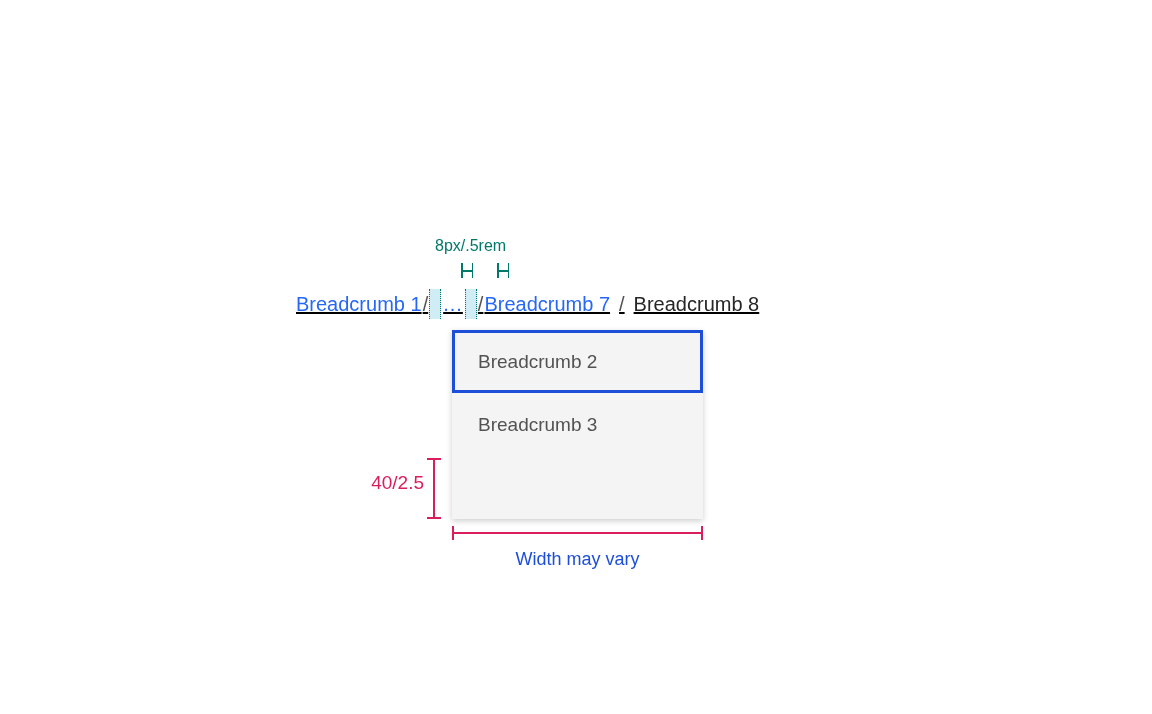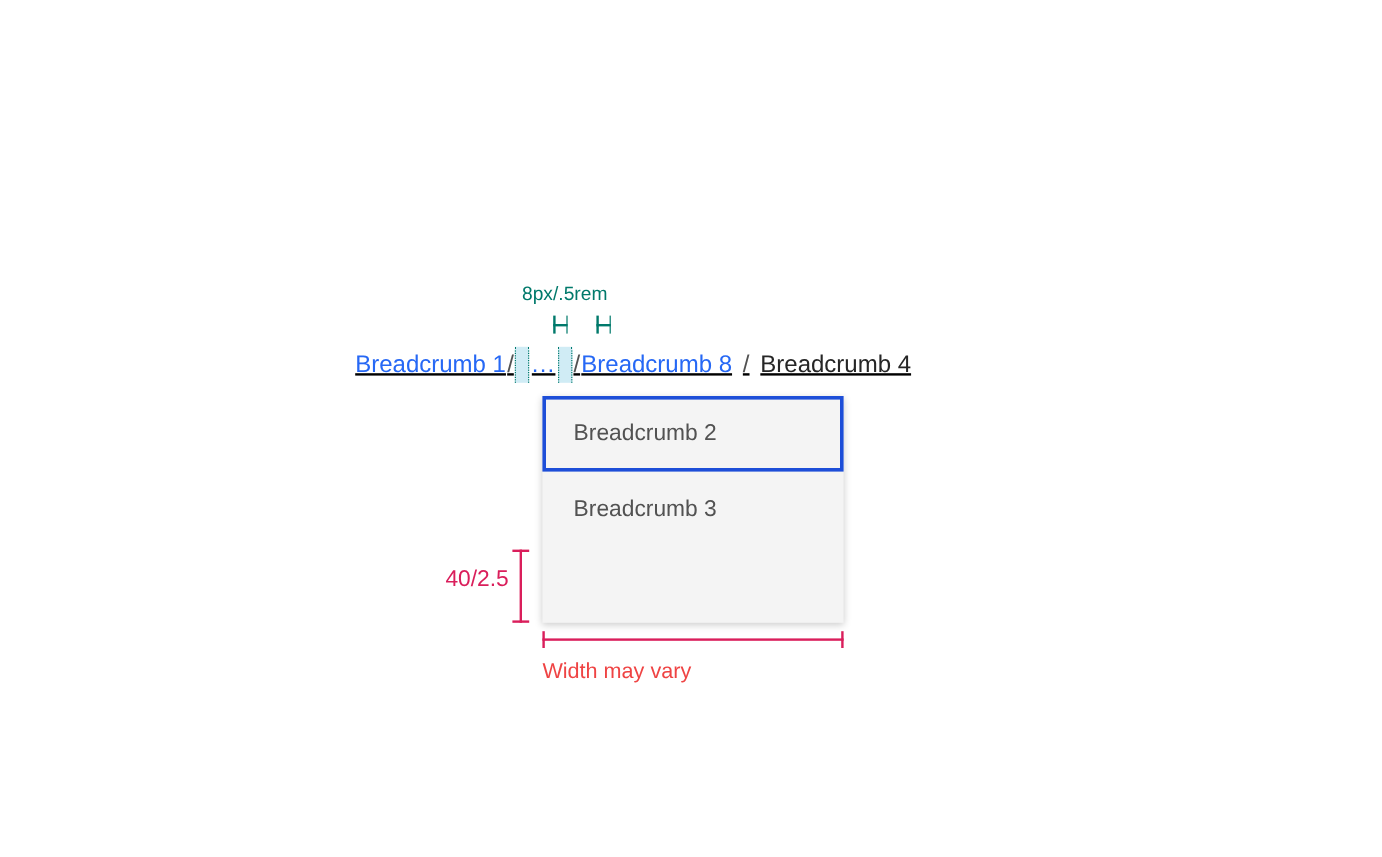--- a/index.html
+++ b/index.html
@@ -192,22 +192,22 @@
     background: #da1e5b;
   }
   .w-measure::before { left: 0; }
   .w-measure::after  { right: 0; }
 
   .w-measure-label {
     position: absolute;
     left: 452px;
     top: 547px;
     width: 251px;
-    text-align: left;
-    color: #ef4444;
+    text-align: center;
+    color: #1d4ed8;
     font-size: 18px;
     line-height: 24px;
     white-space: nowrap;
   }
 </style>
 </head>
 <body>
 
 <div class="stage">
 
@@ -226,25 +226,25 @@
     <span class="sep sep-tight">/</span>
 
     <span class="gap-band"></span>
 
     <span class="overflow-dots">...</span>
 
     <span class="gap-band"></span>
 
     <span class="sep sep-tight">/</span>
 
-    <a href="#" class="crumb-link">Breadcrumb 8</a>
+    <a href="#" class="crumb-link">Breadcrumb 7</a>
 
     <span class="sep">/</span>
 
-    <span class="crumb-current">Breadcrumb 4</span>
+    <span class="crumb-current">Breadcrumb 8</span>
   </nav>
 
   <div class="menu">
     <div class="menu-item focused">Breadcrumb 2</div>
     <div class="menu-item">Breadcrumb 3</div>
   </div>
 
   <div class="h-measure"></div>
   <div class="h-measure-label">40/2.5</div>
 

